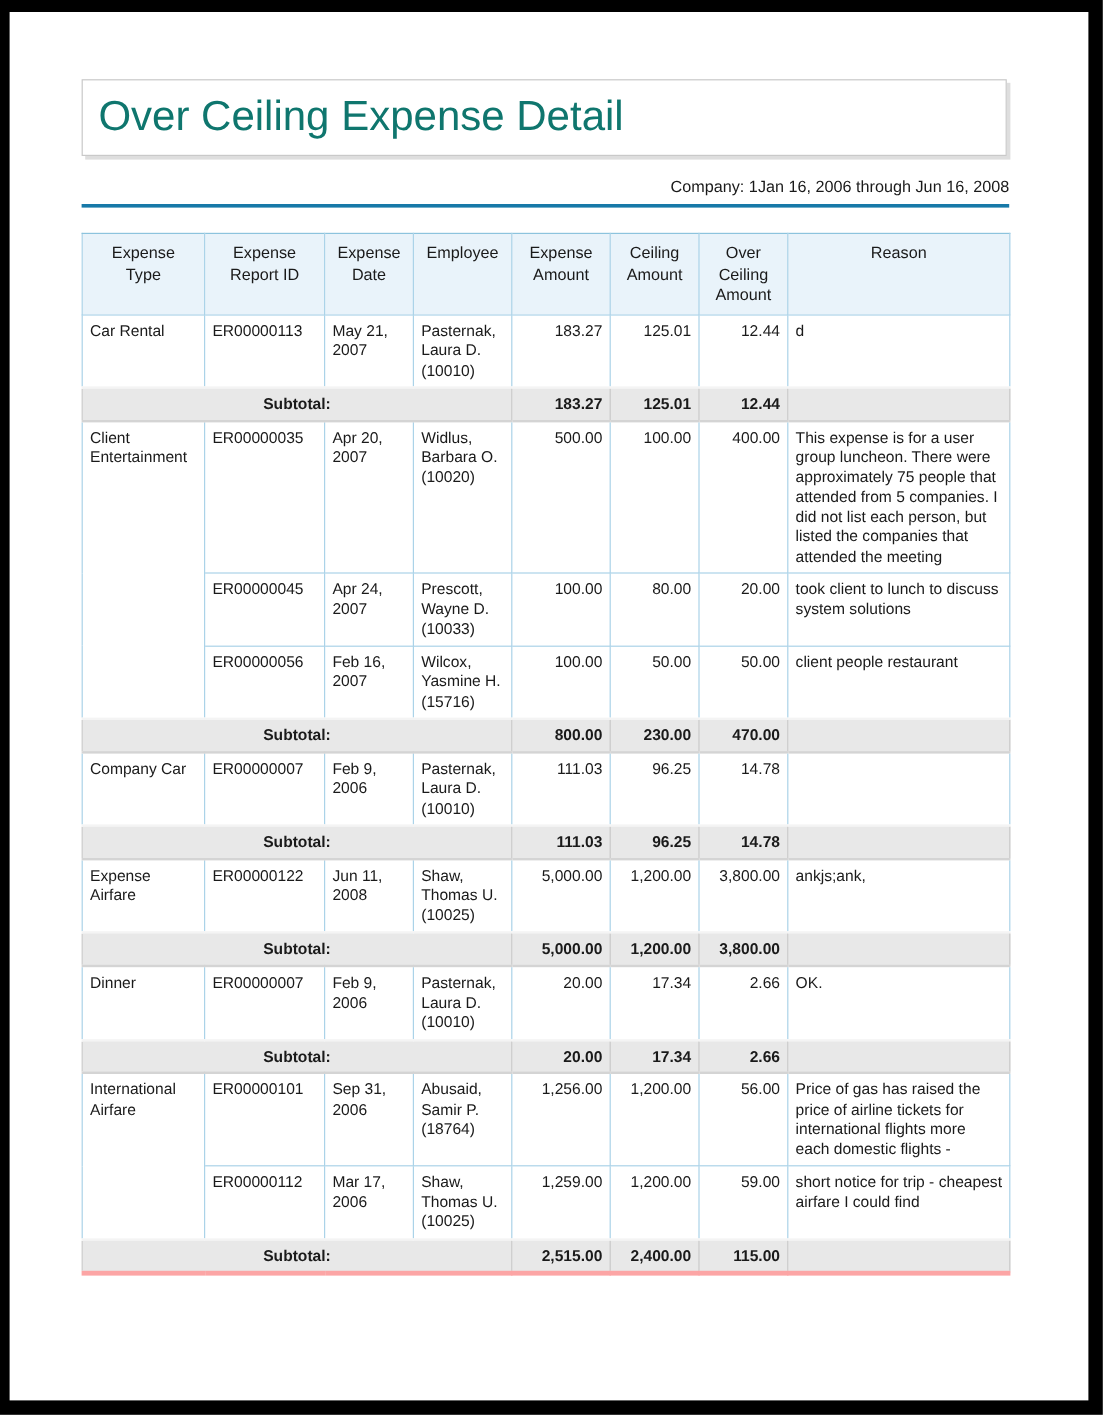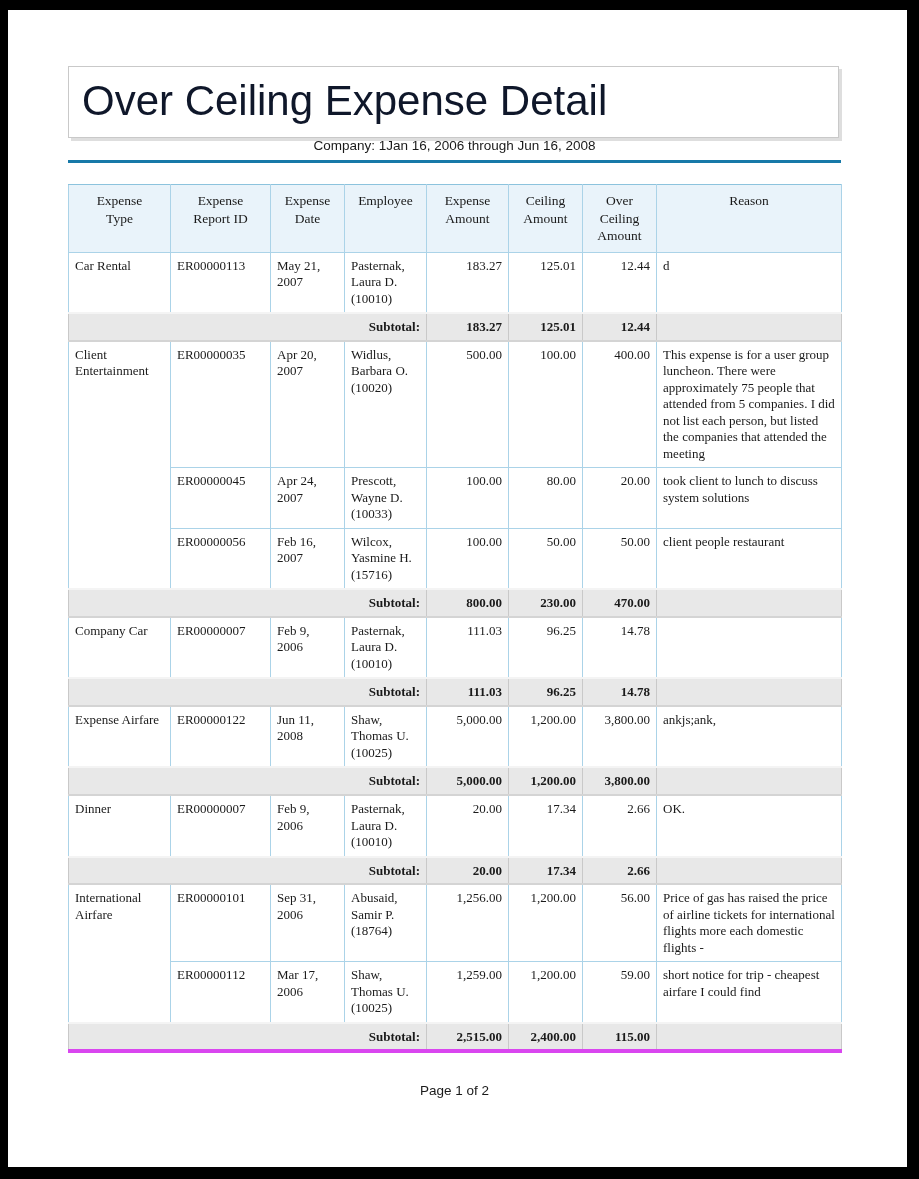--- a/index.html
+++ b/index.html
@@ -23,45 +23,45 @@
     padding-top: 56px;
   }
   .title-box {
     width: 771px;
     border: 1px solid #c9c9c9;
     box-shadow: 3px 3px 0 0 #dedede;
     background: #fff;
     padding: 10px 6px 12px 13px;
   }
   .title-box h1 {
-    font-size: 42px;
+    font-size: 35px;
     font-weight: normal;
     letter-spacing: 0px;
-    color: #0f172a;
+    color: #0f766e;
     white-space: nowrap;
   }
   .meta-row {
+    margin-top: 18px;
     display: flex;
-    justify-content: center;
+    justify-content: flex-end;
     font-size: 13.5px;
     line-height: 16px;
   }
   .rule {
     margin-top: 6px;
     height: 3px;
     background: #1779a8;
   }
   table.expense-table {
     margin-top: 21px;
     border-collapse: collapse;
     table-layout: fixed;
     width: 773px;
     font-size: 13px;
-    border-bottom: 4px solid #d946ef;
-    font-family: Liberation Serif, serif;
+    border-bottom: 4px solid #fca5a5;
   }
   .expense-table th {
     background: #e9f3fa;
     border: 1px solid #abd3e8;
     border-top: 1px solid #8cc3dd;
     font-weight: normal;
     font-size: 13.5px;
     text-align: center;
     vertical-align: top;
     padding: 7px 4px;
@@ -79,21 +79,21 @@
   tr.subtotal-row td {
     background: #e8e8e8;
     border-top: 2px solid #f4f4f4;
     border-bottom: 2px solid #d4d4d4;
     border-left: 1px solid #c9c9c9;
     border-right: 1px solid #c9c9c9;
     padding: 5px 6px;
     line-height: 1.2;
   }
   tr.subtotal-row td.st-label {
-    text-align: right;
+    text-align: center;
     font-weight: bold;
   }
   tr.subtotal-row td.st-amt {
     text-align: right;
     font-weight: bold;
   }
   .footer {
     margin-top: 30px;
     text-align: center;
     font-size: 13.5px;
@@ -278,15 +278,14 @@
           <td colspan="4" class="st-label">Subtotal:</td>
           <td class="st-amt">2,515.00</td>
           <td class="st-amt">2,400.00</td>
           <td class="st-amt">115.00</td>
           <td></td>
         </tr>
 
       </tbody>
     </table>
 
-    <div class="footer">Page 1 of 2</div>
   </div>
 </div>
 
 </body></html>

